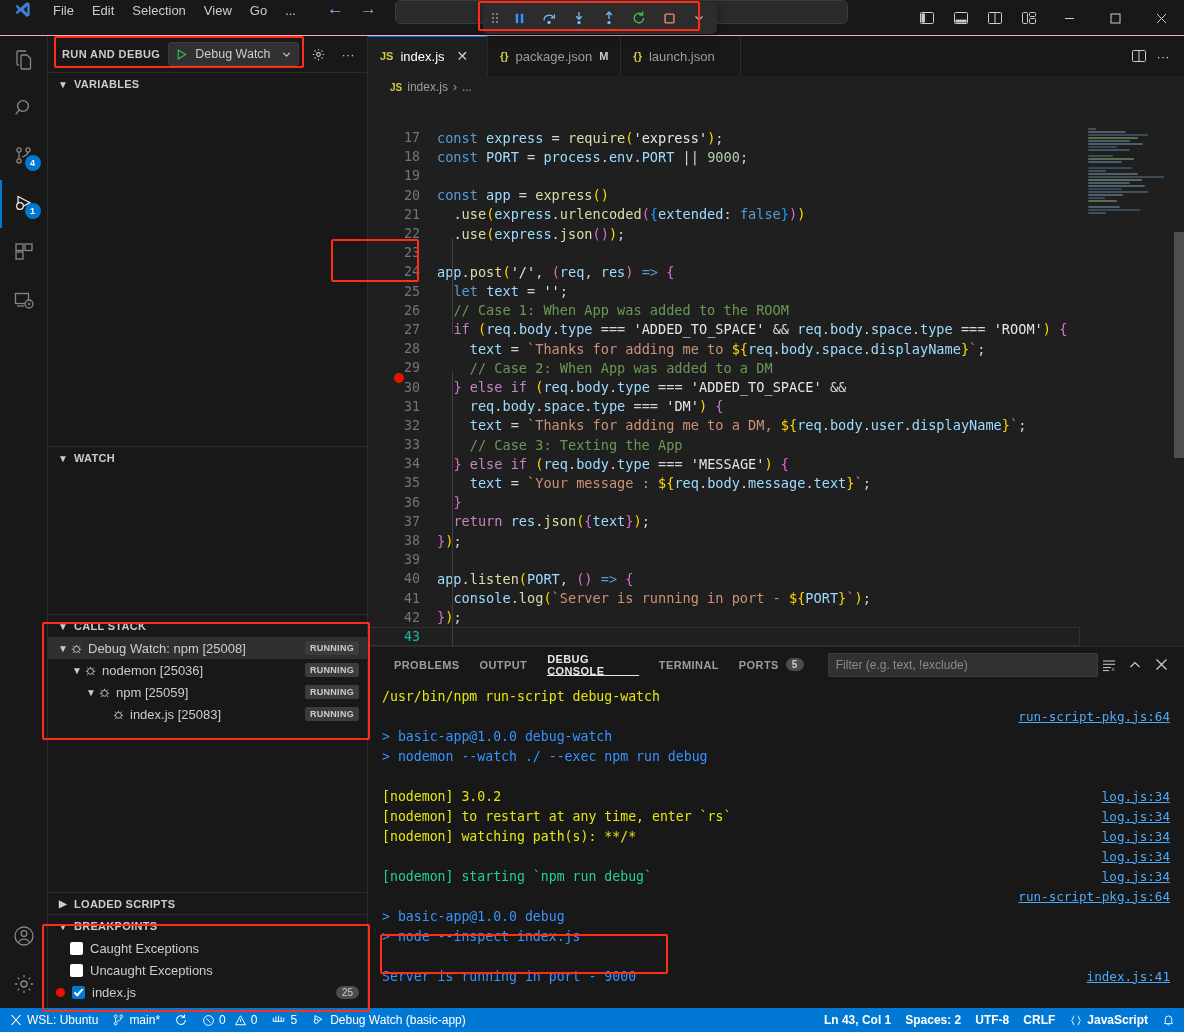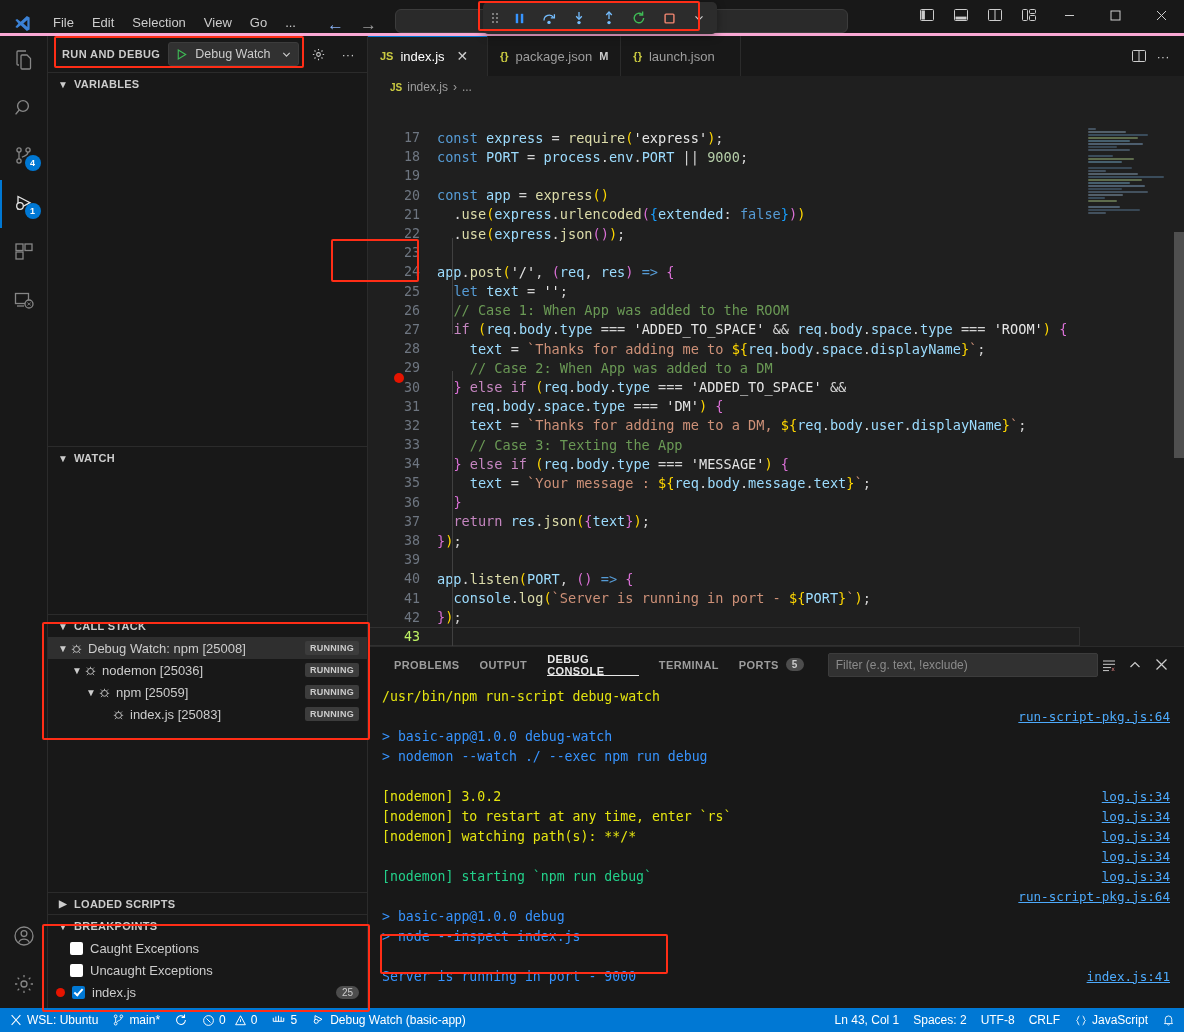--- a/index.html
+++ b/index.html
@@ -8,22 +8,22 @@
     background: #1e1e1e;
     font-family: "Liberation Sans", sans-serif;
     font-size: 13px;
     color: #cccccc;
     overflow: hidden;
   }
   .app { position: relative; width: 1184px; height: 1032px; display: flex; flex-direction: column; }
 
   
   .titlebar {
-    height: 36px; background: #181818; display: flex; align-items: flex-end;
-    border-bottom: 3px solid #f9a8d4; flex: 0 0 36px; position: relative;
+    height: 36px; background: #181818; display: flex; align-items: flex-start;
+    border-bottom: 1px solid #f9a8d4; flex: 0 0 36px; position: relative;
   }
   .vscode-logo { width: 44px; display: flex; align-items: center; justify-content: center; }
   .menu { display: flex; align-items: center; gap: 0px; }
   .menu-item { padding: 3px 9px; font-size: 13px; color: #cccccc; border-radius: 3px; }
   .nav-arrows { display: flex; align-items: center; gap: 16px; margin-left: 22px; }
   .arrow { color: #9a9a9a; font-size: 17px; line-height: 1; }
   .arrow.active { color: #8ab4f8; }
   .cmdbox {
     margin-left: 18px; width: 453px; height: 24px; background: #2a2a2a;
     border: 1px solid #3c3c3c; border-radius: 6px;
@@ -104,21 +104,21 @@
   .tabs-right { margin-left: auto; display: flex; align-items: center; gap: 2px; padding-right: 10px; color: #cccccc; }
   .tabs-spacer { flex: 1; border-bottom: 0; }
 
   .breadcrumb { height: 22px; display: flex; align-items: center; gap: 5px; padding-left: 22px; font-size: 12px; color: #9d9d9d; flex: 0 0 22px; }
 
   .code-wrap { flex: 1; position: relative; display: flex; overflow: hidden; background: #1f1f1f; margin-top: 24px; }
   .minimap { width: 104px; flex: 0 0 104px; position: relative; background: #1f1f1f; padding-top: 6px; }
 
   .line { height: 19.2px; display: flex; align-items: center; font-family: "DejaVu Sans Mono", monospace; font-size: 13.6px; white-space: pre; }
   .lnum { width: 68px; flex: 0 0 68px; text-align: right; padding-right: 16px; color: #6e7681; font-family: "DejaVu Sans Mono", monospace; font-size: 13.3px; }
-  .lnum.cur { color: #bef264; }
+  .lnum.cur { color: #14b8a6; }
   .ltext { padding-left: 1px; }
   .bp-gutter { position: absolute; left: 26px; width: 10px; height: 10px; border-radius: 50%; background: #e51400; }
   .indent-guide { position: absolute; width: 1px; background: #404040; }
 
   
   .kw { color: #569cd6; }    
   .ctl { color: #c586c0; }   
   .var { color: #9cdcfe; }
   .fn { color: #dcdcaa; }
   .str { color: #e5e5e5; }
@@ -155,21 +155,21 @@
   .c-yellow { color: #e5e510; }
   .c-green { color: #23d18b; }
   .console-input { height: 28px; display: flex; align-items: center; gap: 10px; padding-left: 14px; border-top: 1px solid #2b2b2b; color: #cccccc; font-family: "DejaVu Sans Mono", monospace; }
 
   
   .statusbar {
     height: 24px; flex: 0 0 24px; background: #0078d4; display: flex; align-items: center;
     color: #ffffff; font-size: 12px; padding: 0 2px;
   }
   .st-item { display: flex; align-items: center; gap: 4px; padding: 0 7px; height: 24px; white-space: nowrap; }
-  .st-right { margin-left: auto; display: flex; align-items: center; }
+  .st-right { margin-left: auto; display: flex; align-items: center; font-weight: bold; }
   svg { display: block; }
 </style>
 </head>
 <body>
 
 <div class="app">
 
   <div class="titlebar">
     <div class="vscode-logo">
       <svg width="19" height="19" viewBox="0 0 24 24">

